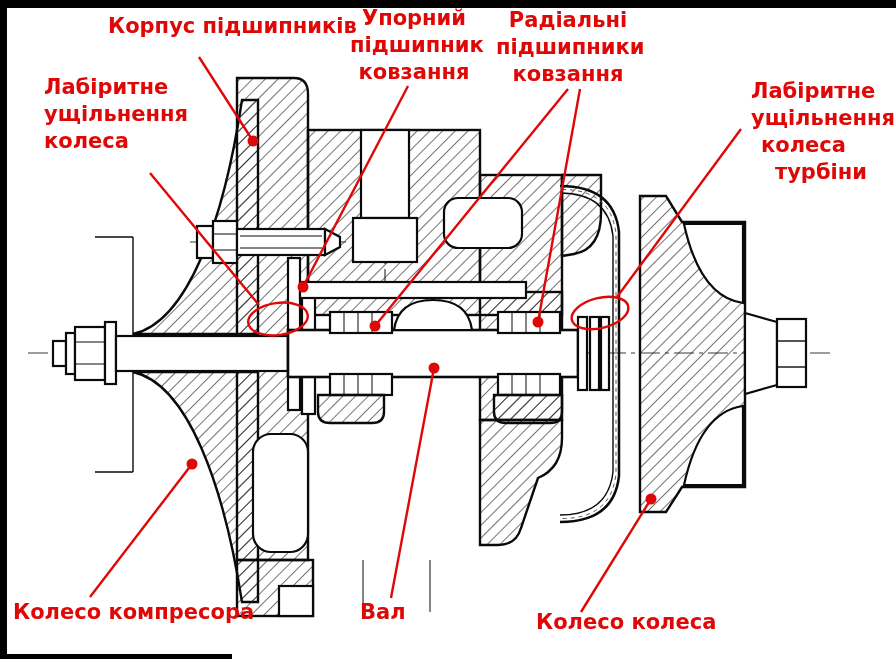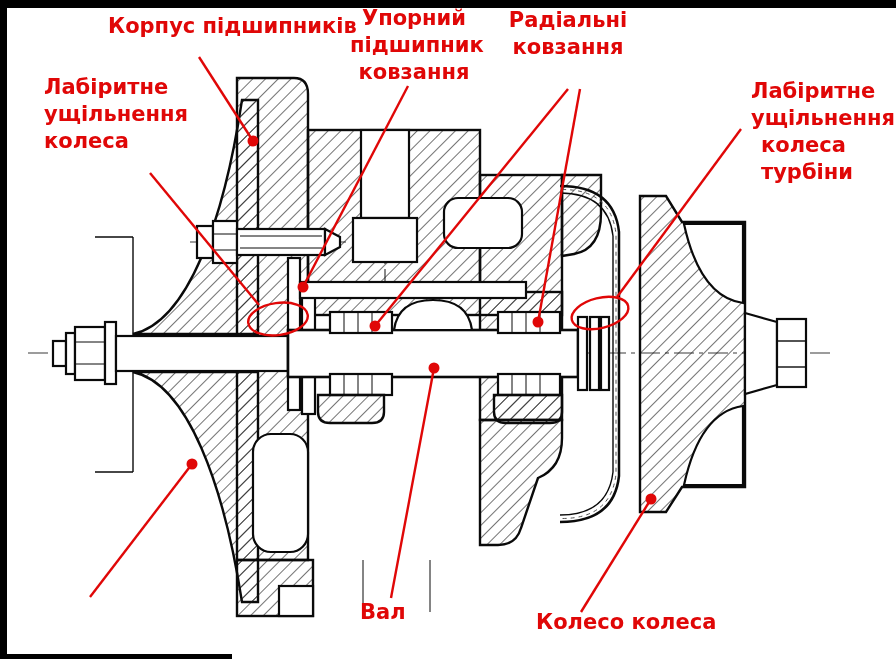--- a/index.html
+++ b/index.html
@@ -179,36 +179,40 @@
   </div>
 
   <div class="lbl center" style="left:350px;top:5px;width:128px">
     <span>Упорний</span>
     <span>підшипник</span>
     <span>ковзання</span>
   </div>
 
   <div class="lbl center" style="left:496px;top:7px;width:144px">
     <span>Радіальні</span>
+    <span>підшипники</span>
     <span>ковзання</span>
   </div>
 
   <div class="lbl" style="left:44px;top:74px">
     <span>Лабіритне</span>
     <span>ущільнення</span>
     <span>колеса</span>
   </div>
 
   <div class="lbl" style="left:751px;top:78px">
     <span>Лабіритне</span>
     <span>ущільнення</span>
     <span style="margin-left:10px">колеса</span>
-    <span style="margin-left:10px">турбіни</span>
-  </div>
-
+    <span style="margin-left:24px">турбіни</span>
+  </div>
+
+  <div class="lbl" style="left:13px;top:599px">
+    <span>Колесо компресора</span>
+  </div>
 
   <div class="lbl" style="left:360px;top:599px">
     <span>Вал</span>
   </div>
 
   <div class="lbl" style="left:536px;top:609px">
     <span>Колесо колеса</span>
   </div>
 
 </div>

